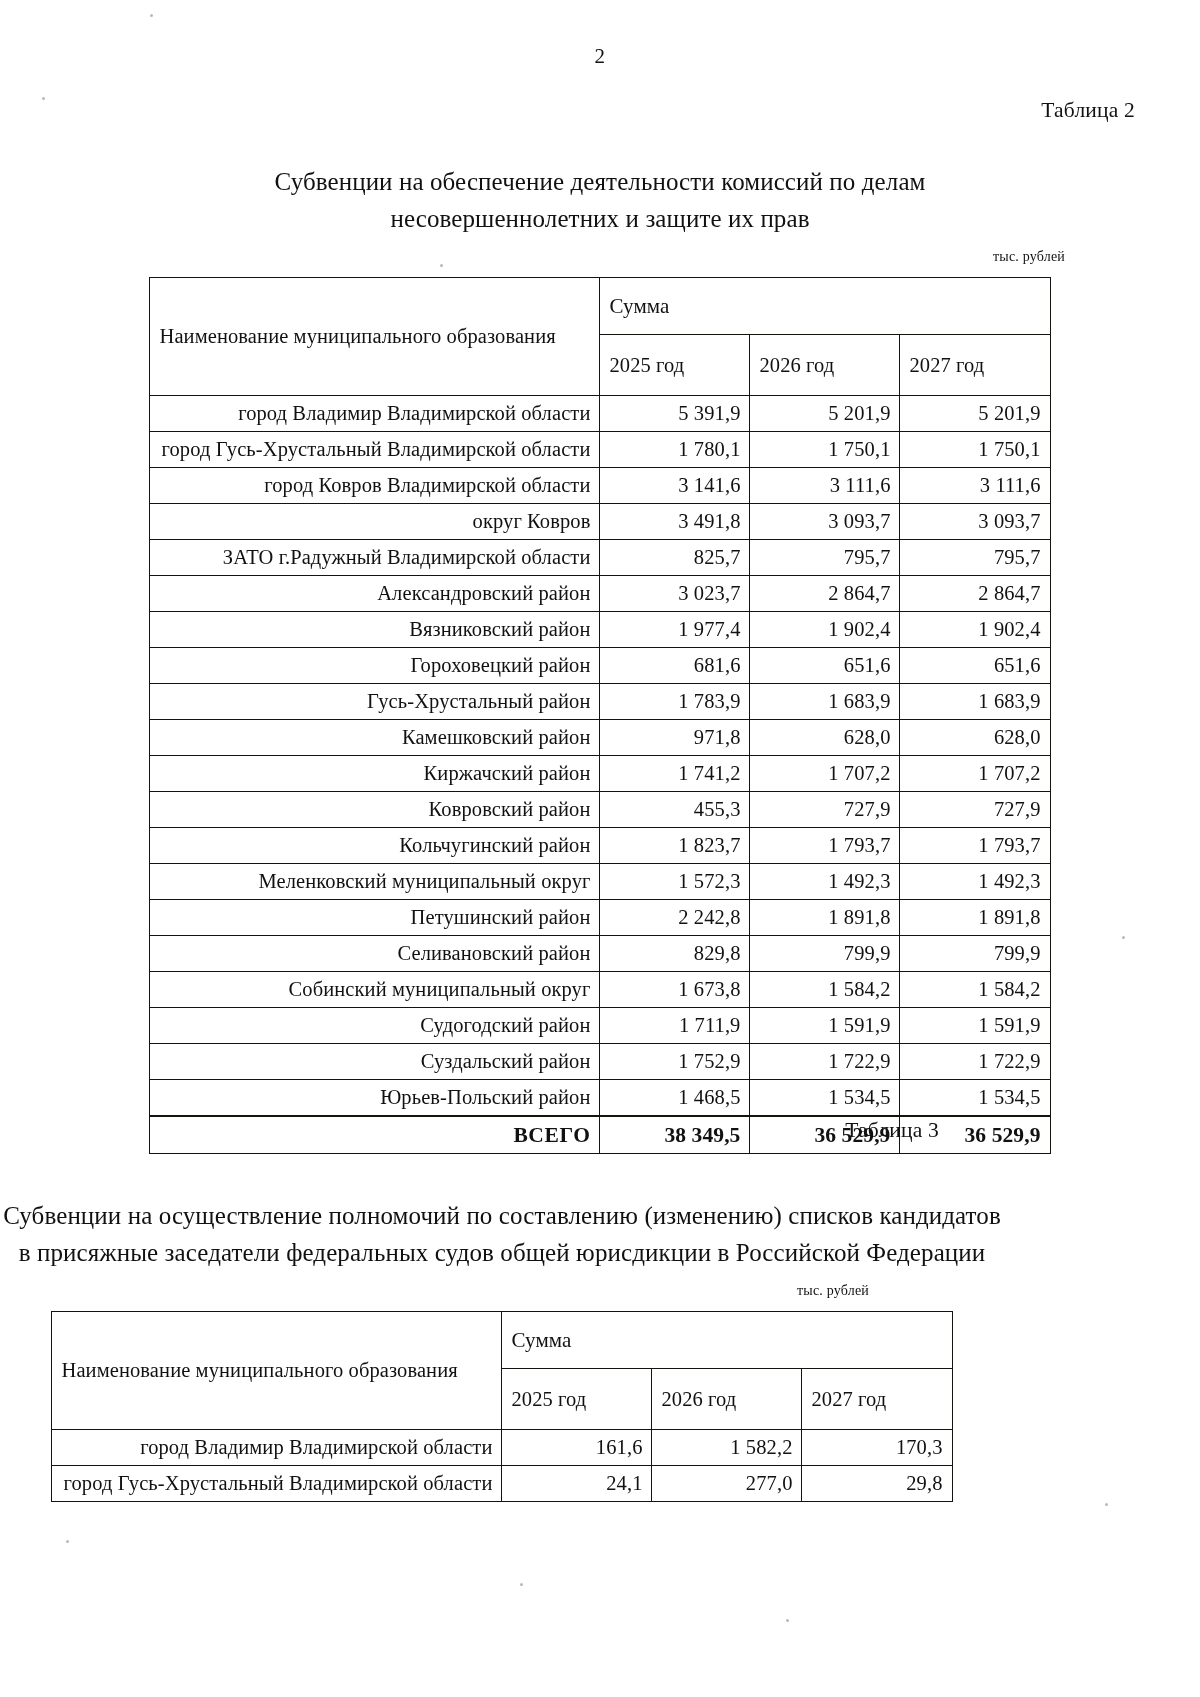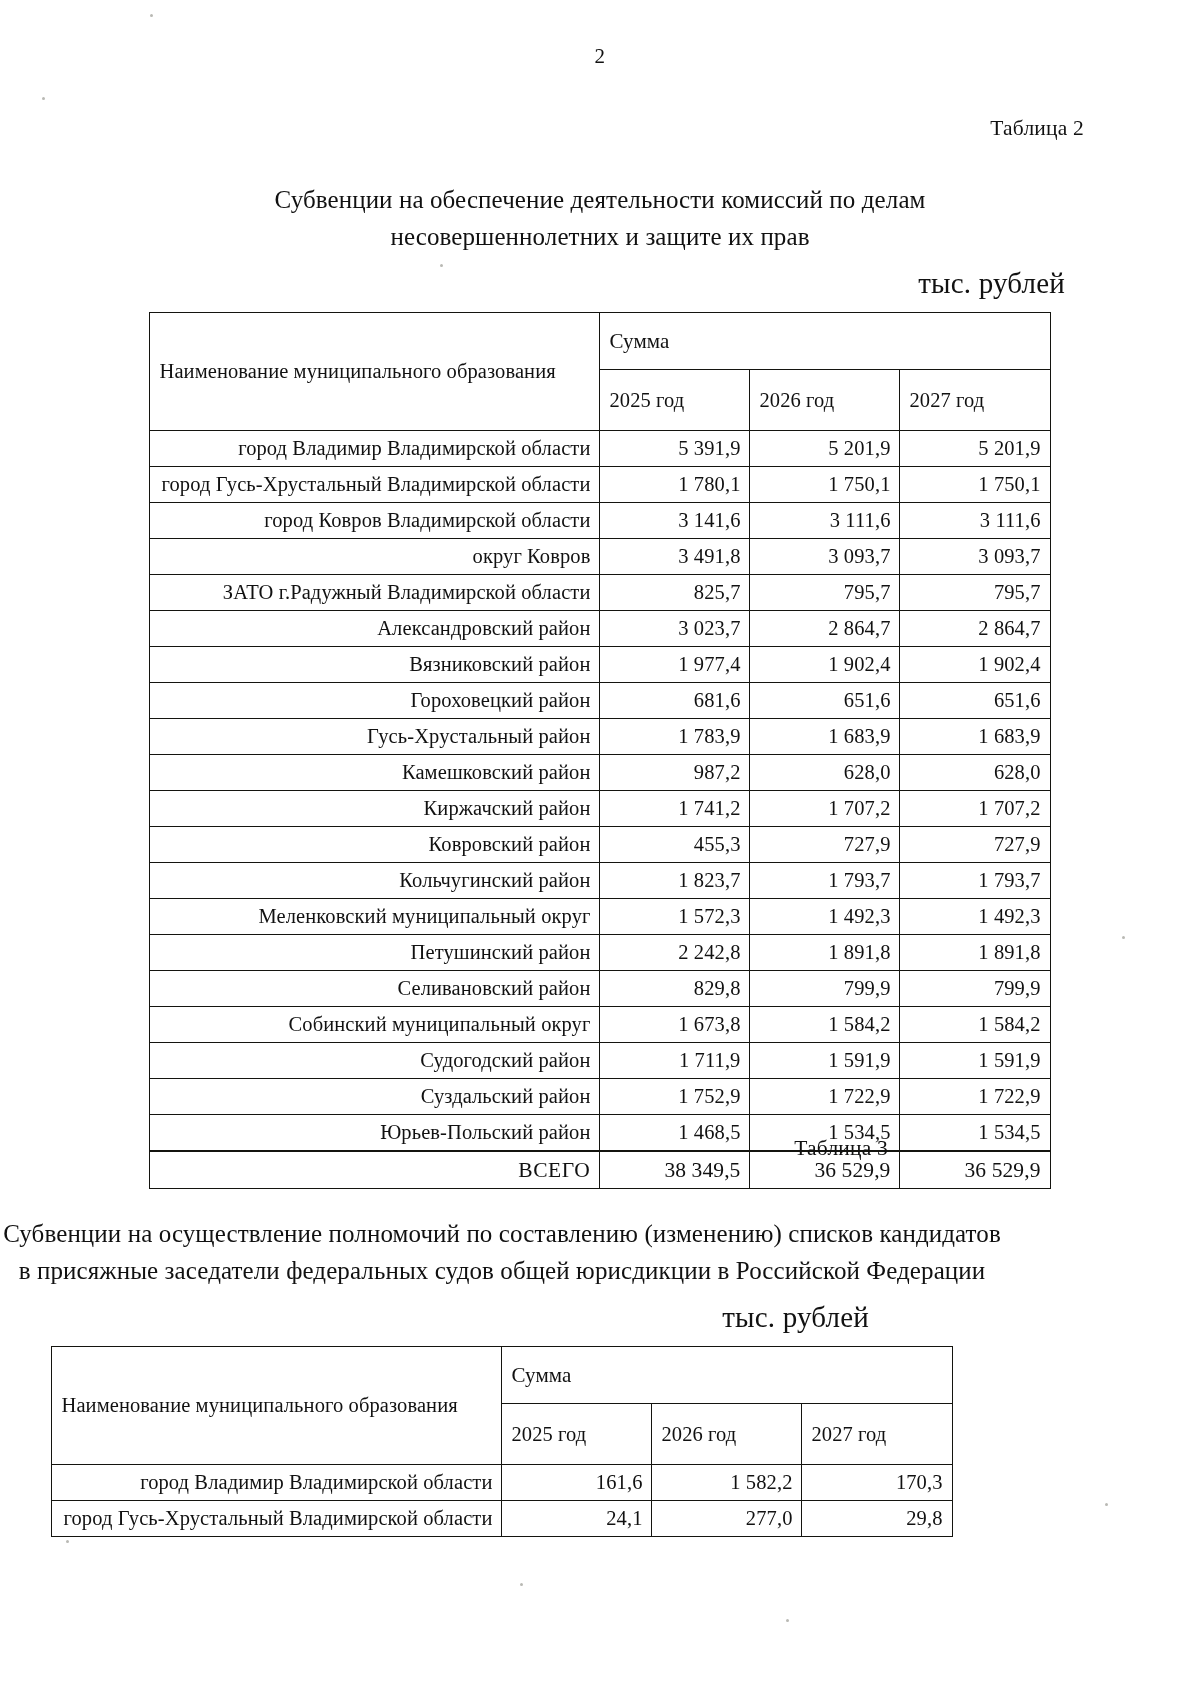--- a/index.html
+++ b/index.html
@@ -32,35 +32,34 @@
     left: 0;
     width: 1200px;
     text-align: center;
     font-size: 21px;
     letter-spacing: .3px;
   }
 
   .table-caption-right {
     text-align: right;
     font-size: 21.5px;
-    padding-right: 116px;
+    padding-right: 65px;
     letter-spacing: .2px;
-    margin-top: 18px;
   }
 
   .doc-title {
     text-align: center;
     font-size: 25px;
     line-height: 1.48;
     letter-spacing: .1px;
   }
 
   .units-line {
     text-align: right;
-    font-size: 29px;
+    font-size: 14px;
     padding-right: 135px;
     letter-spacing: .2px;
   }
 
   
   .subv-table {
     border-collapse: collapse;
     table-layout: fixed;
     font-size: 20.5px;
     margin: 0 auto;
@@ -100,21 +99,21 @@
   .cell-name {
     text-align: right;
     line-height: 1.22;
   }
   .cell-num {
     text-align: right;
     padding-right: 13px;
     white-space: nowrap;
   }
   .row-total td {
-    font-weight: normal;
+    font-weight: bold;
     font-size: 21.5px;
     border-top-width: 2.4px;
   }
   .row-total .cell-name { letter-spacing: .6px; }
 
   .block-t2 { position: absolute; top: 98px; left: 0; width: 1200px; }
   .block-t3 { position: absolute; top: 1118px; left: 0; width: 1004px; }
 
   .spacer-12 { height: 12px; }
   .spacer-40 { height: 40px; }
@@ -222,21 +221,21 @@
             <td class="cell-num">651,6</td>
           </tr>
           <tr>
             <td class="cell-name">Гусь-Хрустальный  район</td>
             <td class="cell-num">1 783,9</td>
             <td class="cell-num">1 683,9</td>
             <td class="cell-num">1 683,9</td>
           </tr>
           <tr>
             <td class="cell-name">Камешковский район</td>
-            <td class="cell-num">987,2</td>
+            <td class="cell-num">971,8</td>
             <td class="cell-num">628,0</td>
             <td class="cell-num">628,0</td>
           </tr>
           <tr>
             <td class="cell-name">Киржачский  район</td>
             <td class="cell-num">1 741,2</td>
             <td class="cell-num">1 707,2</td>
             <td class="cell-num">1 707,2</td>
           </tr>
           <tr>

